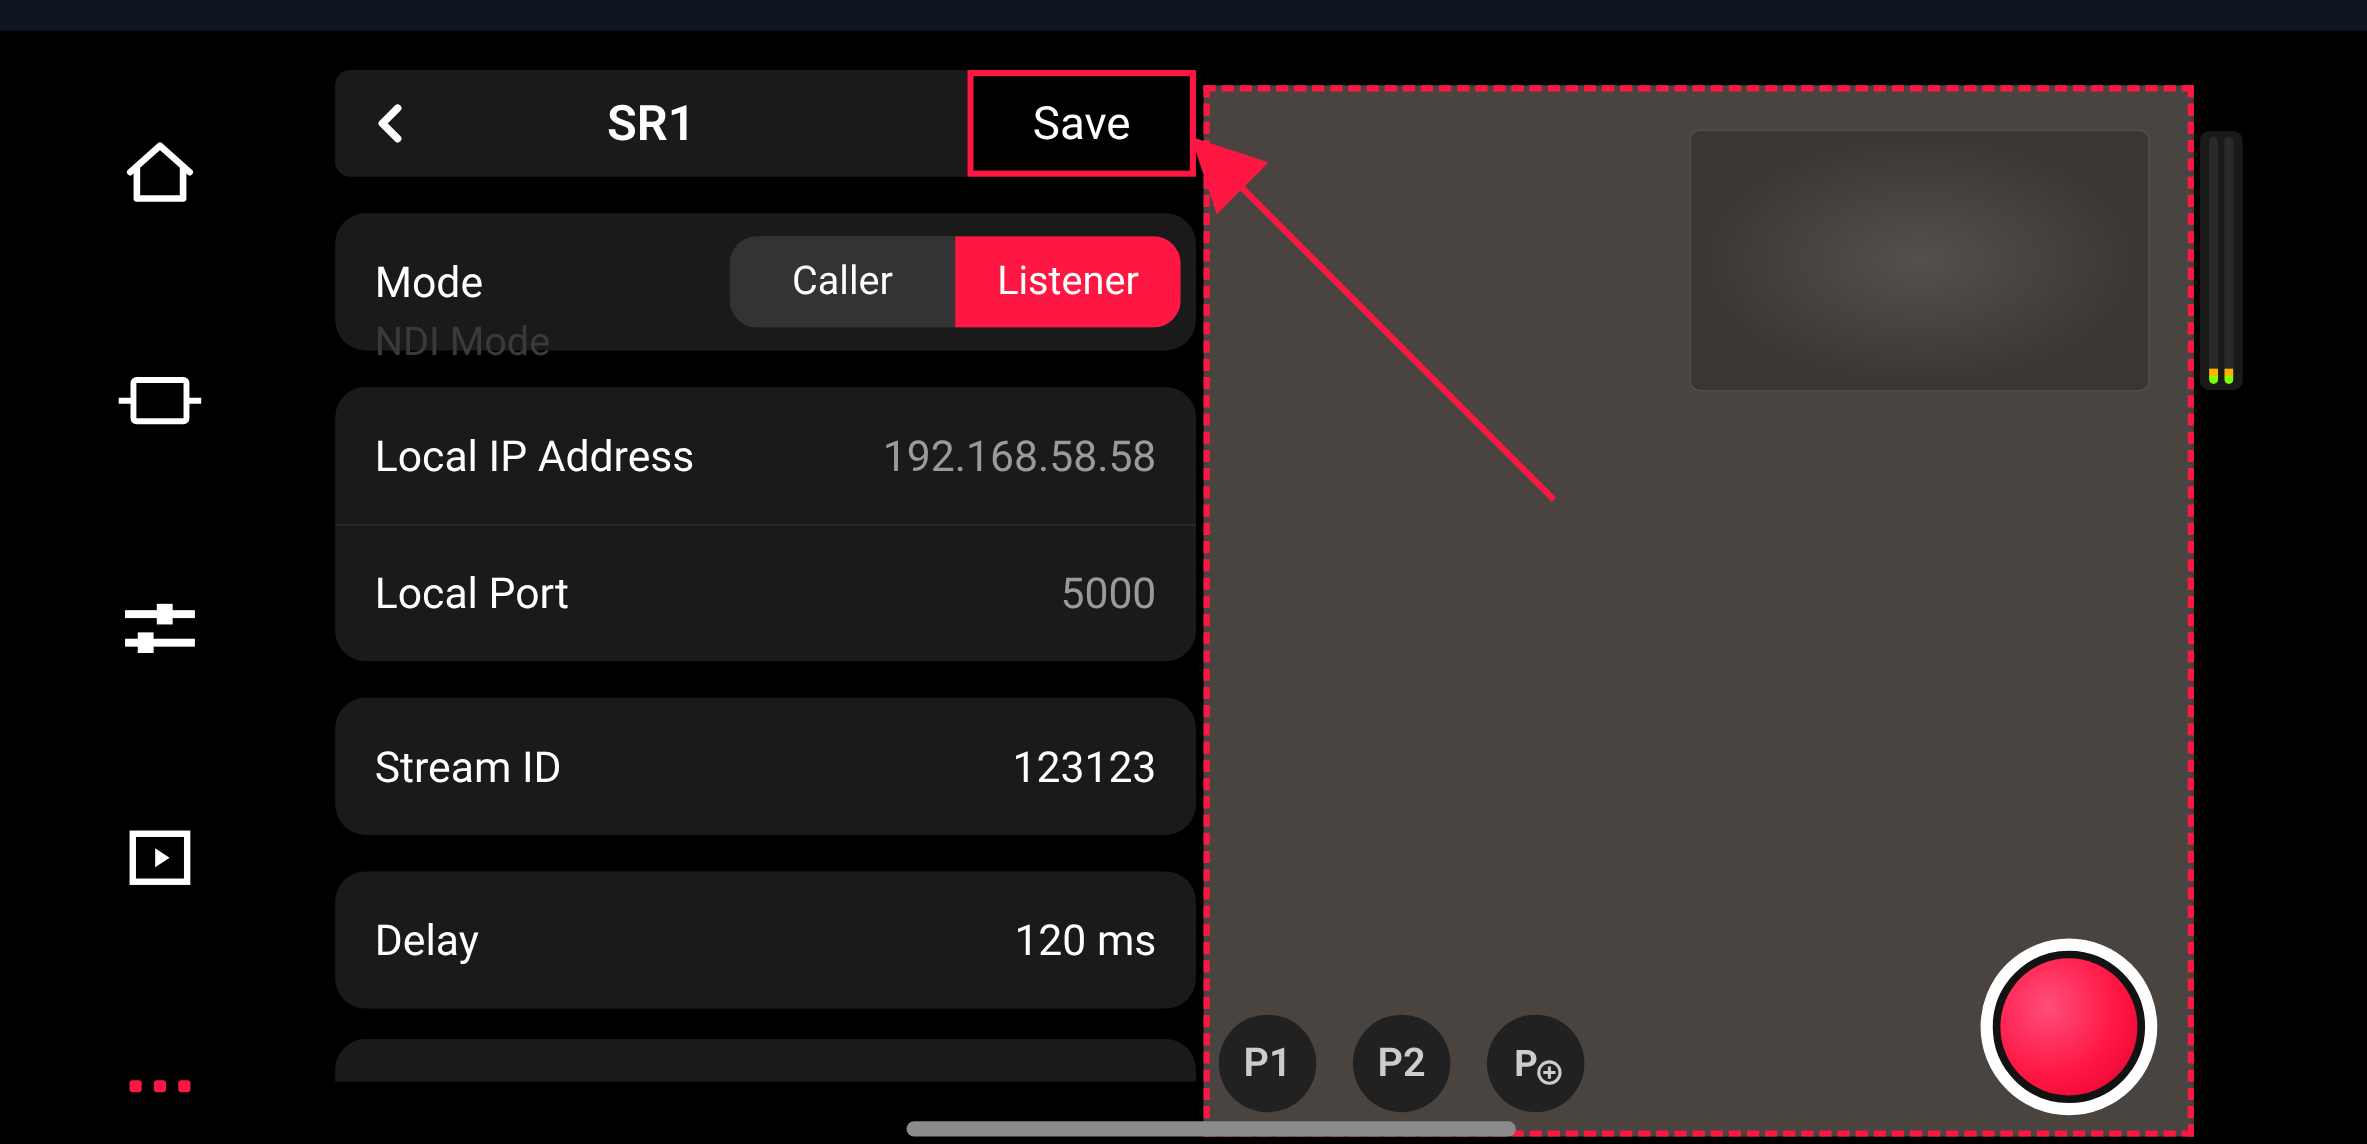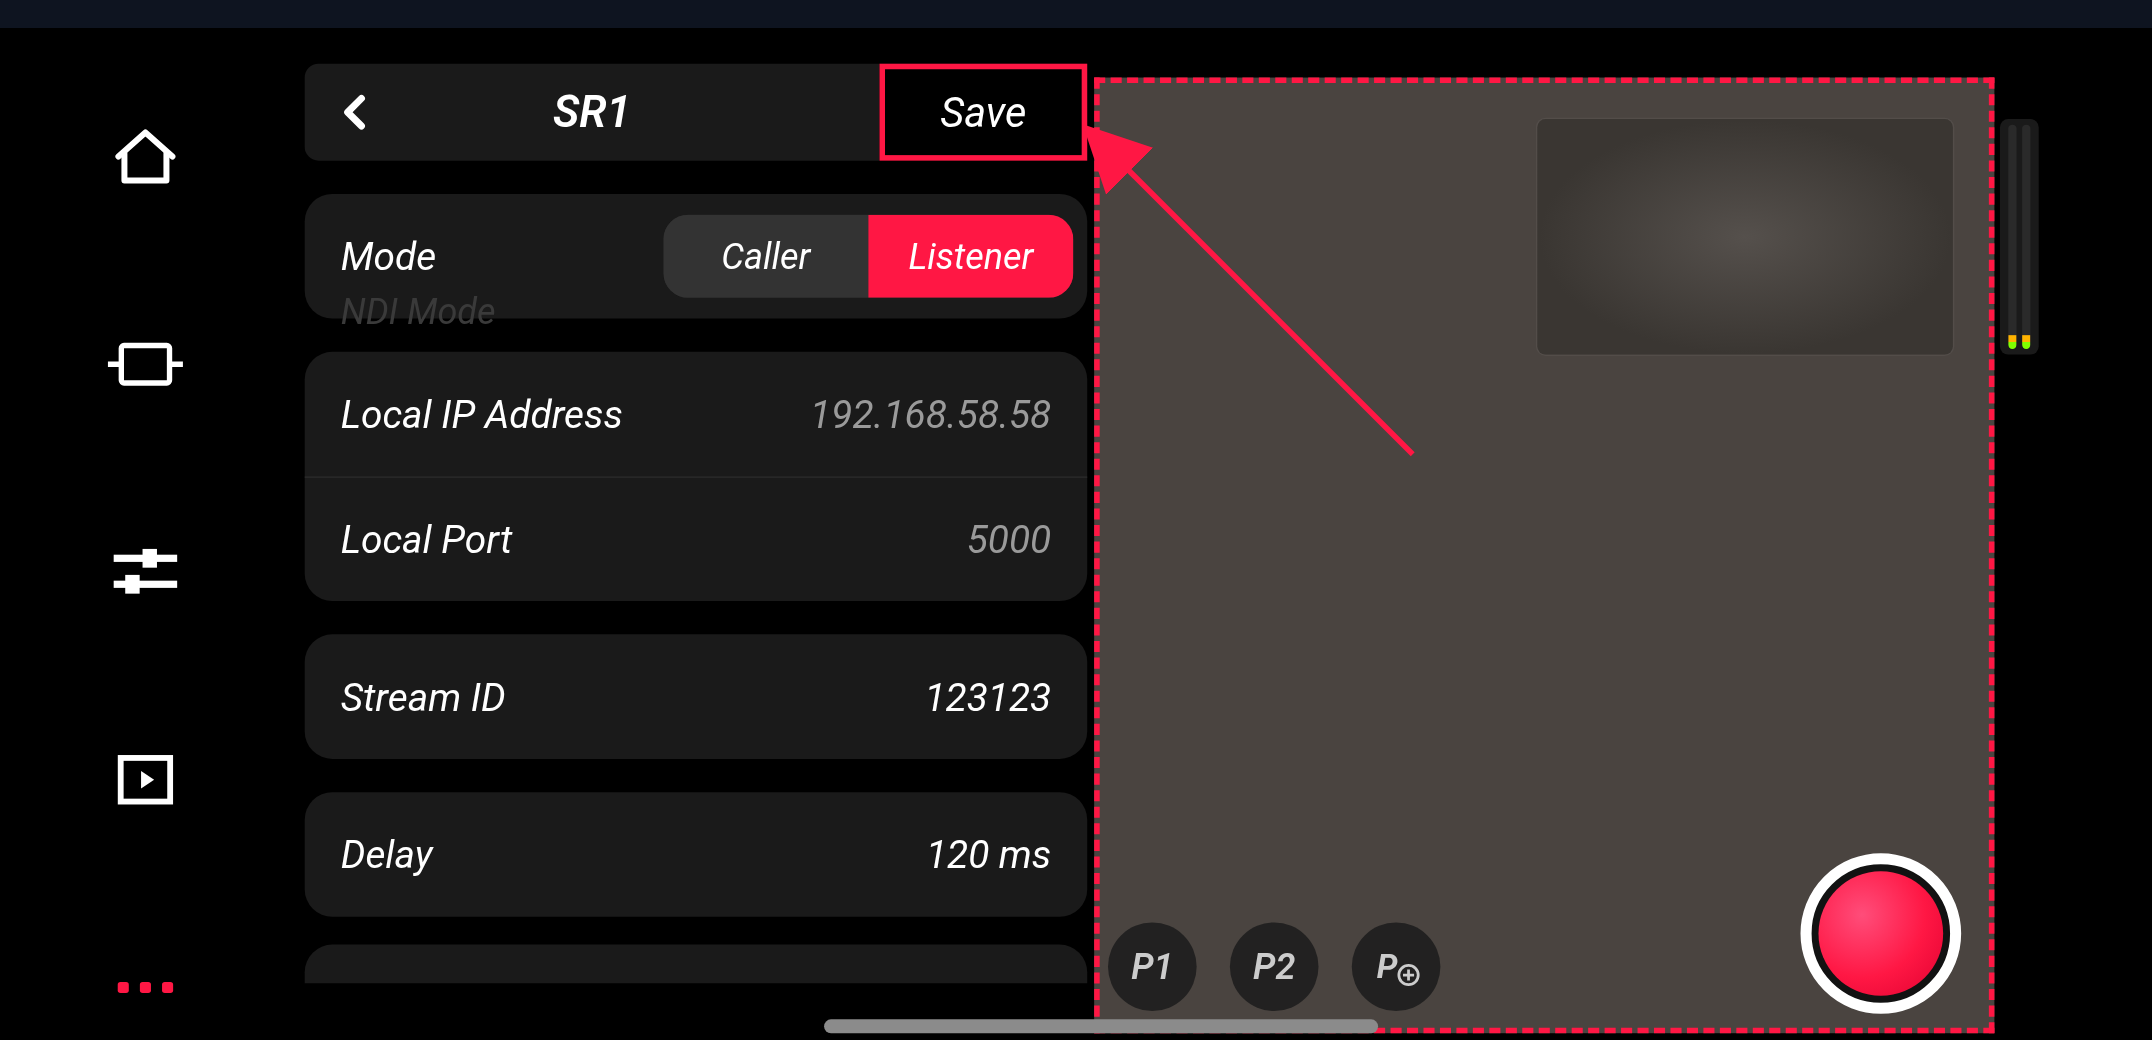--- a/index.html
+++ b/index.html
@@ -1,17 +1,17 @@
 <!DOCTYPE html>
 <html><head>
 <meta charset="utf-8">
 <style>
   * { box-sizing: border-box; margin: 0; padding: 0; }
   html, body { width: 100%; height: 100%; background: #000; font-family: -apple-system, BlinkMacSystemFont, "Segoe UI", Roboto, Helvetica, Arial, sans-serif; color: #fff; overflow: hidden; }
-  .root { width: 2152px; height: 1040px; position: relative; background: #000; font-style: italic; }
+  .root { width: 2152px; height: 1040px; position: relative; background: #000; }
   
   .topbar { position: absolute; left: 0; top: 0; width: 100%; height: 28px; background: #0e1420; }
 
   
   .device-frame { position: absolute; left: 0; top: 28px; width: 1553px; height: 732px; background: #000; }
 
   
   .icon-col { position: absolute; left: 70px; top: 60px; width: 70px; display: flex; flex-direction: column; align-items: center; gap: 100px; }
   .icon-col .icon { width: 60px; height: 50px; color: #fff; display: flex; align-items: center; justify-content: center; }
   .icon-col .more-dots { display:flex; gap:8px; }

